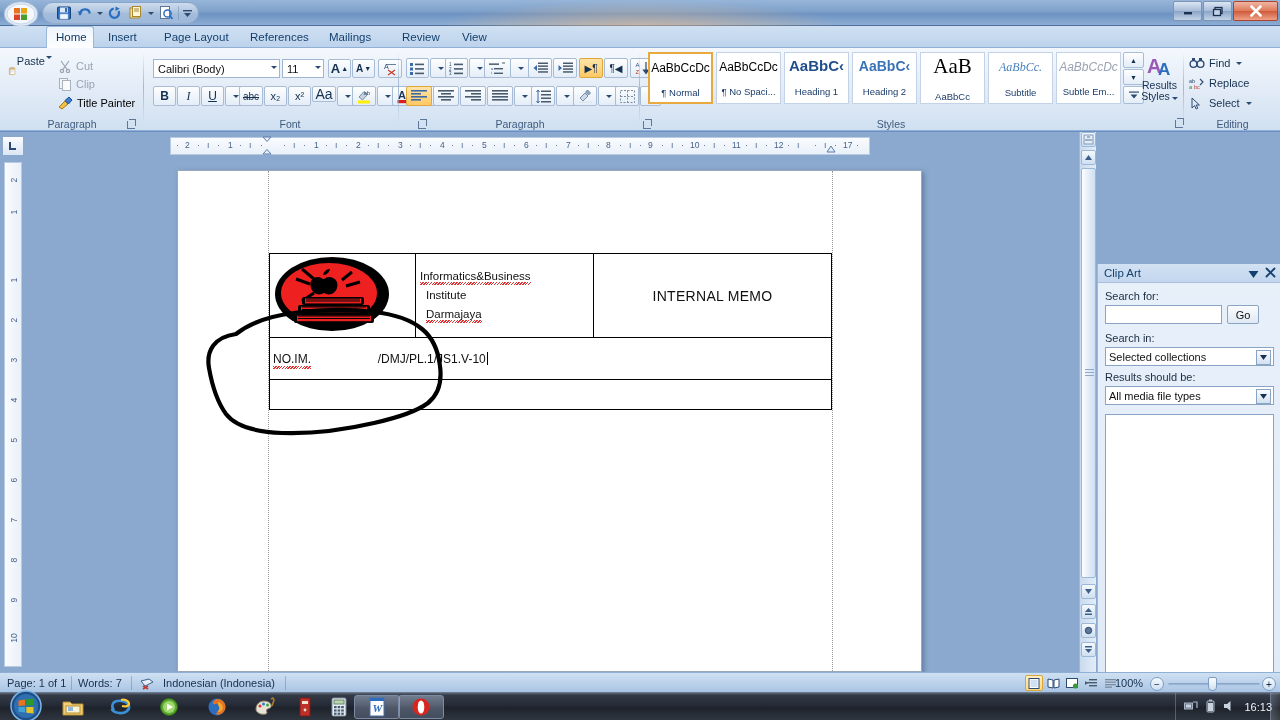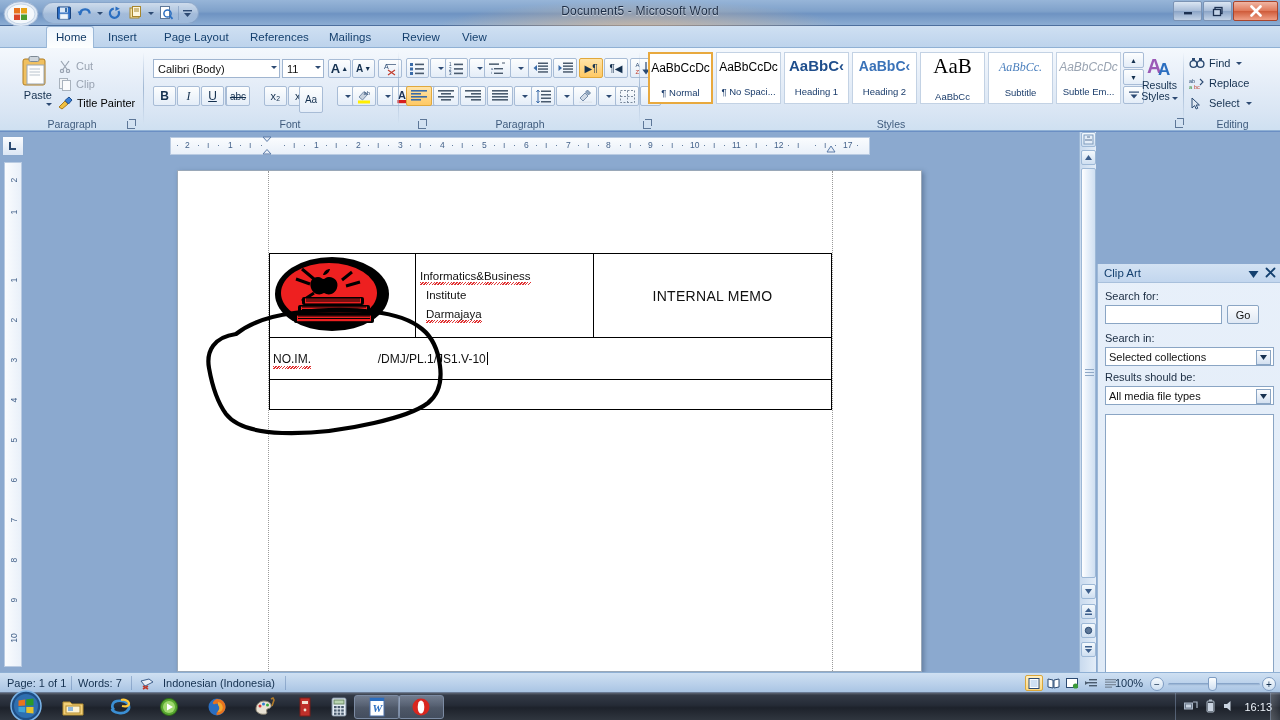--- a/index.html
+++ b/index.html
@@ -102,21 +102,21 @@
     height:21px; min-width:21px; border:1px solid transparent; border-radius:2px;
     font-size:10.5px; color:#14304f; position:relative; vertical-align:top;
   }
   .rbtn.bordered{ border-color:#a8bcd6; background:linear-gradient(to bottom,#fdfefe,#e4edf8); }
   .rbtn.on{ border-color:#e0a83c; background:linear-gradient(to bottom,#ffe4a8,#ffc964); }
   .rowtxt{ color:#9aa4b2; }
   
   #g-clipboard{ left:0; width:144px; }
   #paste-big{
     position:absolute; left:8px; top:6px; width:44px; height:58px;
-    display:flex; flex-direction:column; align-items:flex-end;
+    display:flex; flex-direction:row; align-items:flex-start;
     font-size:11px; color:#14304f;
   }
   .clip-item{ position:absolute; left:58px; height:17px; display:flex; align-items:center; gap:4px; font-size:11px;}
   
   #g-font{ left:145px; width:290px; }
   .fontbox{
     position:absolute; background:#fff; border:1px solid #a0b5d0;
     height:19px; display:flex; align-items:center; padding-left:4px;
     font-size:11px; color:#111;
   }
@@ -366,21 +366,20 @@
     </div>
     <div class="qat-sep"></div>
     <div class="qat-btn" style="width:13px">
       <svg width="11" height="11" viewBox="0 0 11 11">
         <rect x="1" y="2" width="9" height="1.4" fill="#2d4a73"></rect>
         <path d="M2 5 L9 5 L5.5 9 Z" fill="#2d4a73"></path>
       </svg>
     </div>
   </div>
 
-  <div id="doc-title">Document5 - Microsoft Word</div>
 
   <div id="wincontrols">
     <div class="wc">
       <svg width="12" height="10" viewBox="0 0 12 10">
           <rect x="2" y="6" width="8" height="2.4" fill="#1c3050"></rect>
         </svg>
     </div>
     <div class="wc">
       <svg width="12" height="11" viewBox="0 0 12 11">
         <rect x="3" y="1.5" width="7" height="6" fill="none" stroke="#1c3050" stroke-width="1.3"></rect>
@@ -472,24 +471,24 @@
         <rect x="4" y="2" width="9" height="1" fill="#6a7f9a"></rect>
       </svg>
     </div>
 
     <div class="rbtn bordered" style="position:absolute;left:8px;top:38px;width:23px;height:20px;font-weight:bold;font-size:12px">B</div>
     <div class="rbtn bordered" style="position:absolute;left:32px;top:38px;width:23px;height:20px;font-style:italic;font-family:'Liberation Serif',serif;font-size:12px">I</div>
     <div class="rbtn bordered" style="position:absolute;left:56px;top:38px;width:23px;height:20px;text-decoration:underline;font-size:12px">U</div>
     <div class="rbtn bordered" style="position:absolute;left:80px;top:38px;width:11px;height:20px">
         <div class="caret"></div>
       </div>
-    <div class="rbtn bordered" style="position:absolute;left:81px;top:38px;width:24px;height:20px;text-decoration:line-through;font-size:10px">abc</div>
+    <div class="rbtn bordered" style="position:absolute;left:94px;top:38px;width:24px;height:20px;text-decoration:line-through;font-size:10px">abc</div>
     <div class="rbtn bordered" style="position:absolute;left:119px;top:38px;width:23px;height:20px;font-size:11px">x₂</div>
     <div class="rbtn bordered" style="position:absolute;left:143px;top:38px;width:23px;height:20px;font-size:11px">x²</div>
-    <div class="rbtn bordered" style="position:absolute;left:154px;top:38px;width:24px;height:27px;font-size:10px">Aa</div>
+    <div class="rbtn bordered" style="position:absolute;left:167px;top:38px;width:24px;height:16px;font-size:14px">Aa</div>
     <div class="rbtn bordered" style="position:absolute;left:192px;top:38px;width:11px;height:20px">
         <div class="caret"></div>
       </div>
 
     <div class="rbtn bordered" style="position:absolute;left:207px;top:38px;width:24px;height:20px">
       <svg width="16" height="16" viewBox="0 0 16 16">
         <path d="M3 9 L8 3.5 L11.5 6.5 L6.5 12 Z" fill="#c8d2de" stroke="#5d7798" stroke-width=".8"></path>
         <text x="7.5" y="7" font-size="6" fill="#2b4a72" font-family="Liberation Sans">ab</text>
         <rect x="2" y="12.5" width="12" height="3" fill="#ffee00"></rect>
       </svg>

